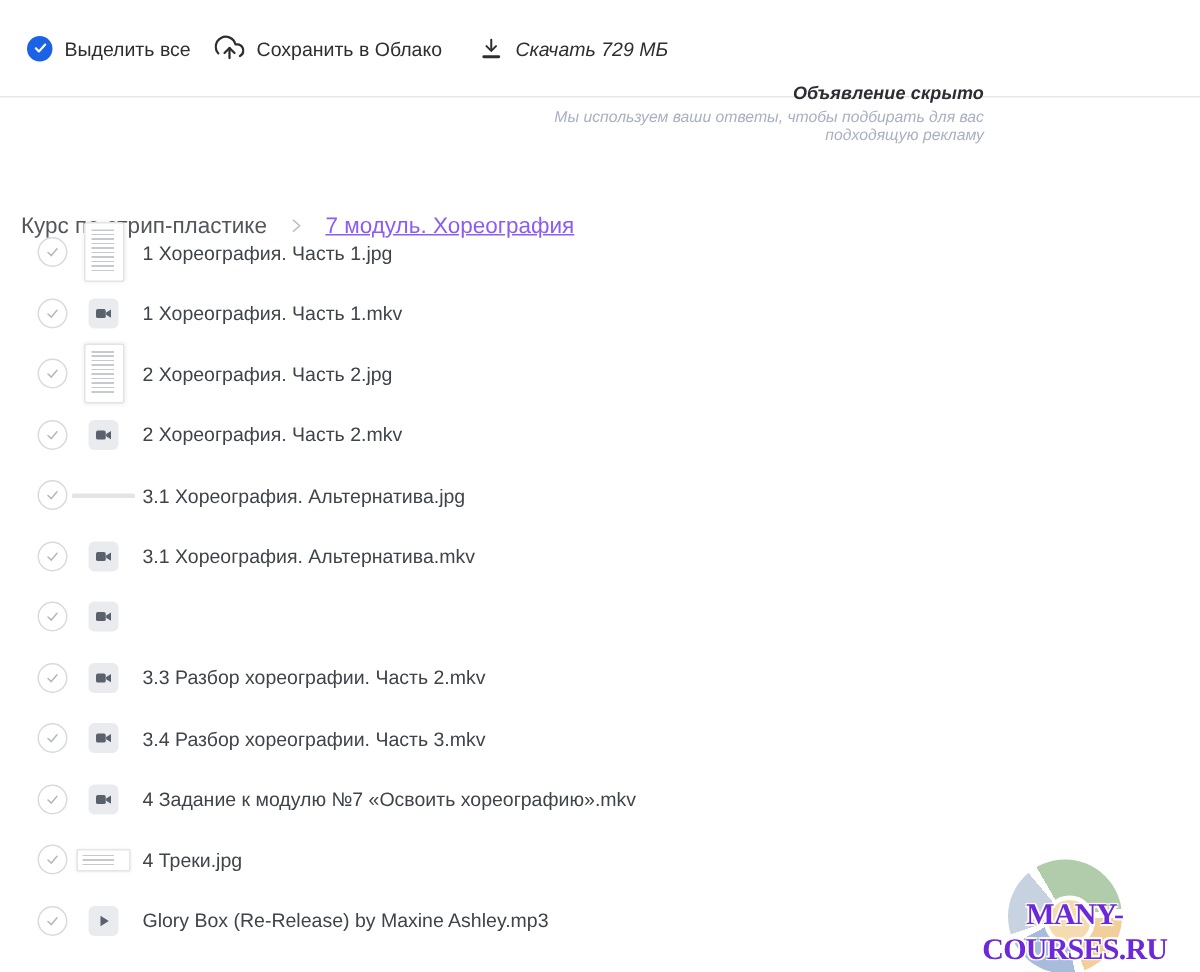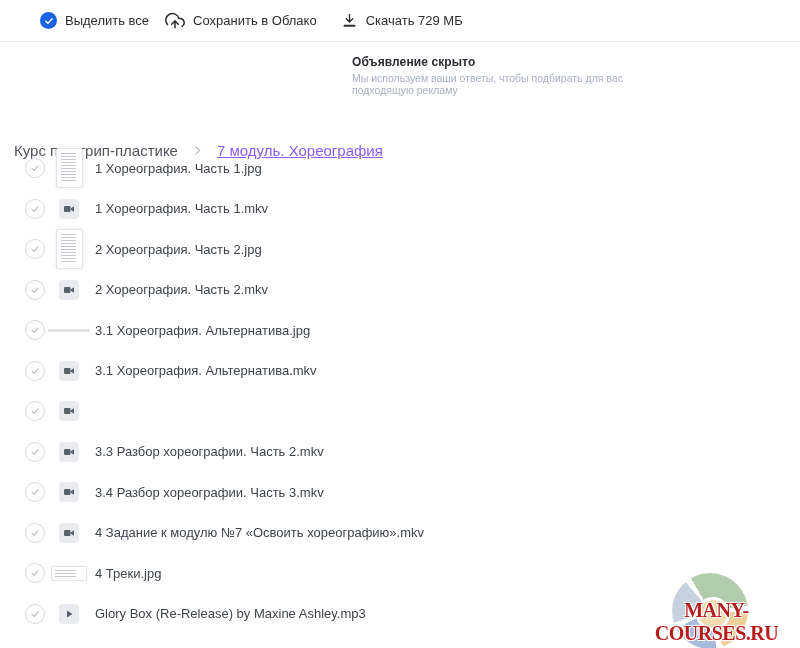--- a/index.html
+++ b/index.html
@@ -15,38 +15,38 @@
   }
   *{margin:0;padding:0;box-sizing:border-box;}
   html,body{width:800px;height:648px;}
   body{
     position:relative;background:#ffffff;overflow:hidden;
     font-family:"Liberation Sans", sans-serif;color:var(--ink);
   }
 
   
   .toolbar{
-    position:absolute;top:0;left:0;right:0;height:42px;
-    display:flex;align-items:center;padding-left:40px;
+    position:absolute;top:0;left:0;right:0;height:65px;
+    display:flex;align-items:center;padding-left:18px;
     border-bottom:1px solid var(--divider);background:#fff;
   }
   .tb-item{display:flex;align-items:center;gap:8px;cursor:pointer;font-size:13px;color:var(--ink);}
   .tb-item + .tb-item{margin-left:16px;}
-  .tb-item.download{margin-left:24px;}
+  .tb-item.download{margin-left:24px;font-style:italic;}
   .select-all-ic{
     width:17px;height:17px;border-radius:50%;background:var(--accent);
     display:flex;align-items:center;justify-content:center;flex:0 0 auto;
   }
   .select-all-ic svg{width:10px;height:10px;}
   .tb-svg{width:20px;height:20px;color:var(--ink);display:block;}
   .tb-svg.dl{width:17px;height:17px;}
 
   
   .ad{
-    position:absolute;top:55px;left:352px;width:316px;text-align:left;
+    position:absolute;top:55px;left:340px;width:316px;text-align:right;font-style:italic;
   }
   .ad-title{font-size:12px;font-weight:bold;color:#2b2d33;letter-spacing:.1px;}
   .ad-sub{font-size:10.5px;color:var(--muted);margin-top:3px;}
 
   
   .breadcrumb{
     position:absolute;top:106px;left:14px;display:flex;align-items:center;
     font-size:15px;
     margin-top:36px;
   }
@@ -109,21 +109,21 @@
       #a9c7a2 310deg 360deg);
     opacity:.9;
   }
   .wm-circle::after{
     content:"";position:absolute;left:24px;top:24px;width:28px;height:28px;border-radius:50%;
     background:#f5d9a8;border:3px solid #ffffff;
   }
   .wm-text{
     position:absolute;left:0;right:0;top:25px;text-align:center;
     font-family:"Liberation Serif", serif;font-weight:bold;font-size:20px;letter-spacing:-0.5px;
-    color:#b91c1c;
+    color:#6d28d9;
     text-shadow:-1px -1px 0 #fff,1px -1px 0 #fff,-1px 1px 0 #fff,1px 1px 0 #fff,0 0 2px #fff;
   }
 </style>
 </head>
 <body>
 
 <header class="toolbar">
   <div class="tb-item">
     <span class="select-all-ic">
       <svg viewBox="0 0 24 24" fill="none" stroke="#ffffff" stroke-width="3.4" stroke-linecap="round" stroke-linejoin="round">

